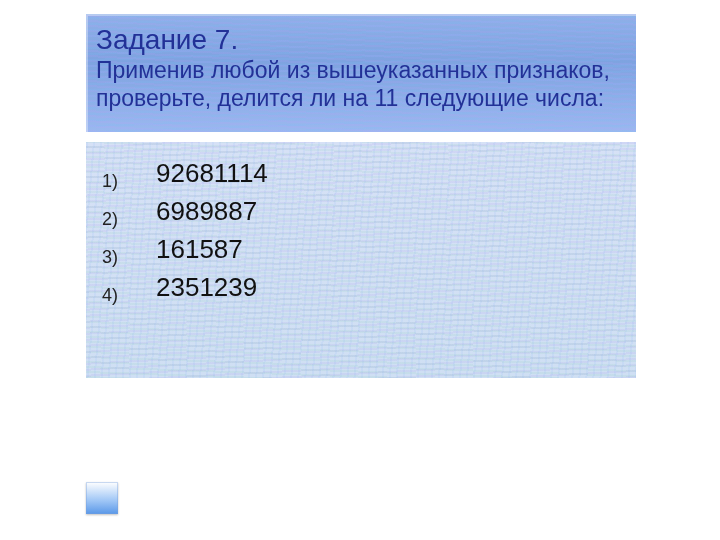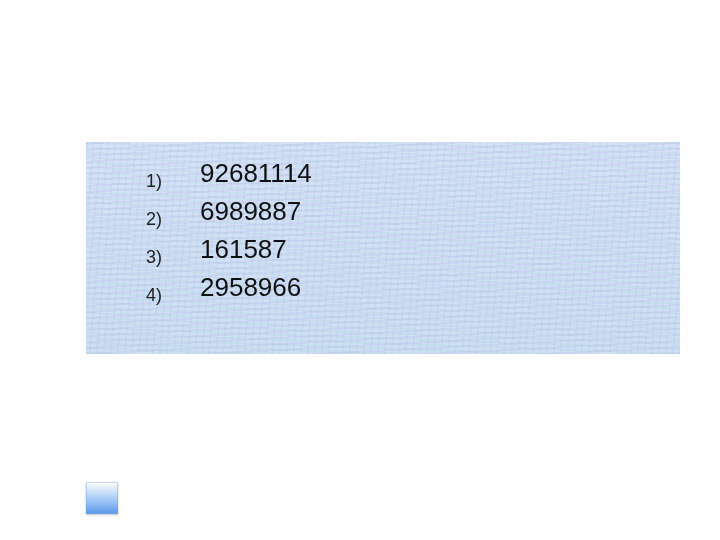--- a/index.html
+++ b/index.html
@@ -12,27 +12,26 @@
       repeating-linear-gradient(-2deg, rgba(120,190,250,0.15) 0 2px, rgba(255,255,255,0) 2px 6px),
       linear-gradient(180deg,#8fb0e8 0%,#7ea3e0 40%,#9ab8ef 100%);
     box-shadow:inset 2px 2px 0 rgba(255,255,255,0.35);
   }
   .hdr-inner{padding:10px 6px 0 10px;color:#223197}
   .t1{font-size:28px;line-height:32px;font-weight:400}
   .t2{display:block;font-size:23px;line-height:28px;font-weight:400}
   .t3{display:block;font-size:23px;line-height:28px;font-weight:400}
   
   .body{
-    position:absolute;left:86px;top:142px;width:550px;height:212px;
+    position:absolute;left:86px;top:142px;width:550px;height:236px;
     background:
       repeating-linear-gradient(2deg, rgba(110,200,160,0.10) 0 2px, rgba(255,255,255,0) 2px 5px),
       repeating-linear-gradient(-3deg, rgba(150,120,230,0.10) 0 2px, rgba(255,255,255,0) 2px 6px),
       repeating-linear-gradient(95deg, rgba(120,170,250,0.10) 0 2px, rgba(255,255,255,0) 2px 7px),
       linear-gradient(180deg,#d6e1f6 0%,#cfdff3 100%);
-    padding-left: 44px;
   }
   ol.numlist{
     margin:0;padding:12px 0 0 70px;
     list-style:none;counter-reset:item;
   }
   ol.numlist>li{
     counter-increment:item;
     font-size:26px;line-height:38px;color:#111;
     position:relative;
   }
@@ -47,24 +46,31 @@
     background:
       linear-gradient(180deg,#ffffff 0%,#9cc4f5 60%,#5a98e8 100%);
     box-shadow:0 1px 2px rgba(0,0,0,0.25),inset 0 0 0 1px rgba(120,160,220,0.4);
   }
 </style>
 </head>
 <body>
 
 <div class="slide">
 
+  <div class="hdr">
+    <div class="hdr-inner">
+      <span class="t1">Задание 7.</span>
+      <span class="t2">Применив любой из вышеуказанных признаков,</span>
+      <span class="t3">проверьте, делится ли на 11 следующие числа:</span>
+    </div>
+  </div>
 
   <div class="body">
     <ol class="numlist">
       <li><span>92681114</span></li>
       <li><span>6989887</span></li>
       <li><span>161587</span></li>
-      <li><span>2958966</span></li>
+      <li><span>2351239</span></li>
     </ol>
   </div>
 
   <div class="ftsq"></div>
 </div>
 
 </body></html>

